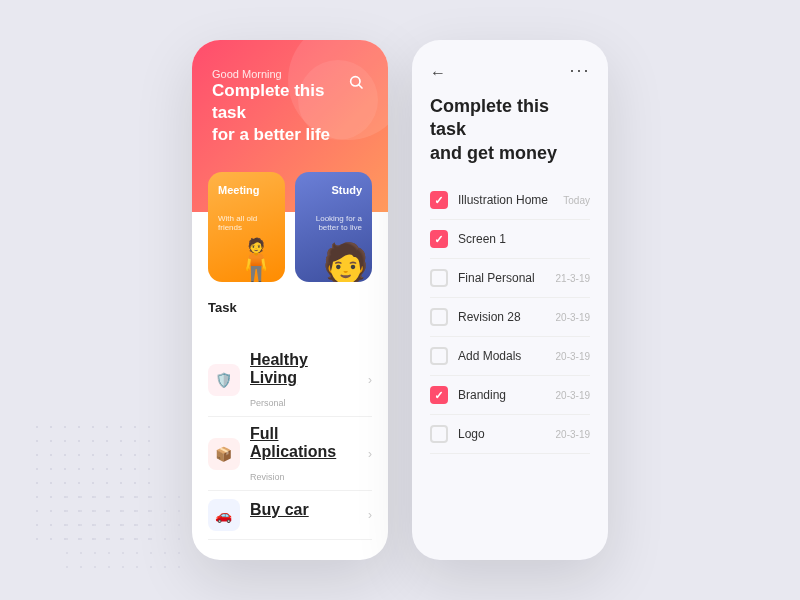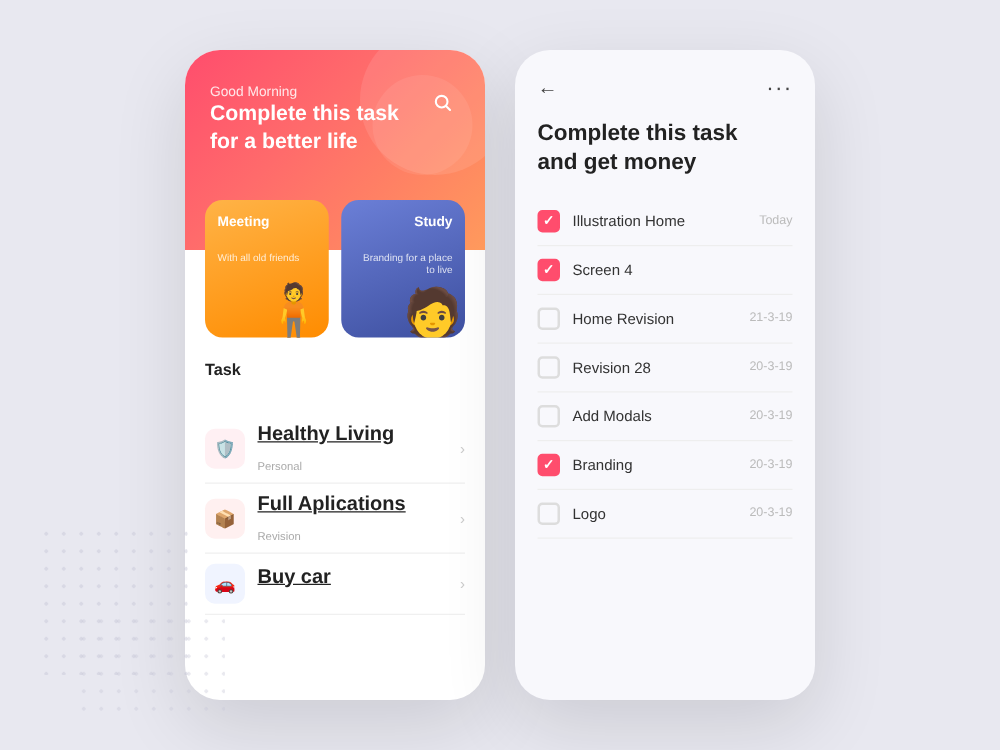--- a/index.html
+++ b/index.html
@@ -35,21 +35,21 @@
       bottom: 30px;
       width: 120px;
       height: 80px;
       background-image: radial-gradient(circle, #c8c8d8 1.5px, transparent 1.5px);
       background-size: 14px 14px;
       opacity: 0.4;
     }
 
     
     .phone-card {
-      width: 240px;
+      width: 196px;
       height: 520px;
       background: #fff;
       border-radius: 28px;
       overflow: hidden;
       box-shadow: 0 20px 60px rgba(0,0,0,0.12);
       flex-shrink: 0;
       display: flex;
       flex-direction: column;
     }
 
@@ -305,21 +305,21 @@
   </div>
 
   <div class="cards-row">
     <div class="mini-card orange">
       <div class="mini-card-title">Meeting</div>
       <div class="mini-card-sub">With all old friends</div>
       <div class="figure">🧍</div>
     </div>
     <div class="mini-card purple">
       <div class="mini-card-title">Study</div>
-      <div class="mini-card-sub">Branding for a place to live</div>
+      <div class="mini-card-sub">Looking for a better to live</div>
       <div class="figure" style="font-size:38px;">🧑</div>
     </div>
   </div>
 
   <div class="task-section">
     <div class="task-label">Task</div>
 
     <div class="task-item">
       <div class="task-icon-box pink">🛡️</div>
       <div class="task-text">
@@ -360,27 +360,27 @@
   <div class="checklist">
 
     <div class="check-item">
       <div class="checkbox checked"></div>
       <span class="check-name">Illustration Home</span>
       <span class="check-date">Today</span>
     </div>
 
     <div class="check-item">
       <div class="checkbox checked"></div>
-      <span class="check-name">Screen 4</span>
+      <span class="check-name">Screen 1</span>
       <span class="check-date"></span>
     </div>
 
     <div class="check-item">
       <div class="checkbox"></div>
-      <span class="check-name">Home Revision</span>
+      <span class="check-name">Final Personal</span>
       <span class="check-date">21-3-19</span>
     </div>
 
     <div class="check-item">
       <div class="checkbox"></div>
       <span class="check-name">Revision 28</span>
       <span class="check-date">20-3-19</span>
     </div>
 
     <div class="check-item">

